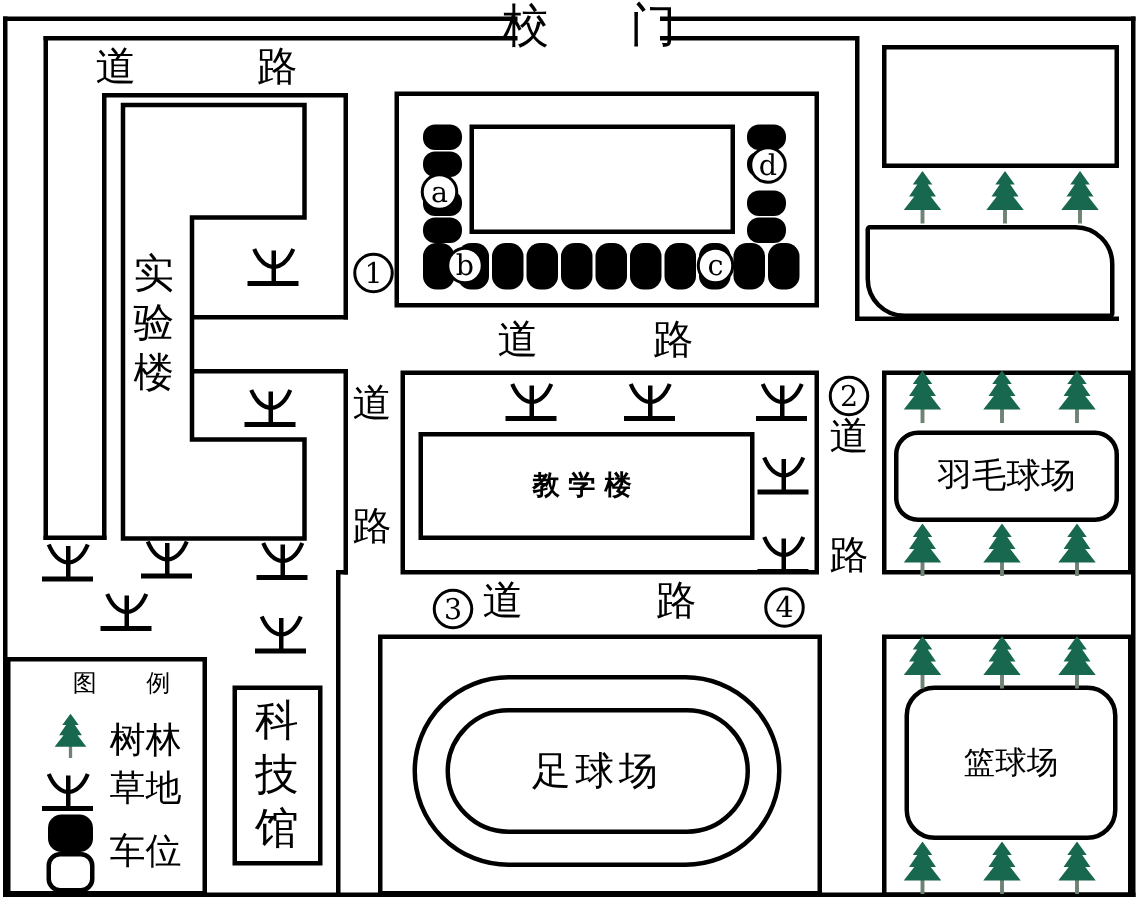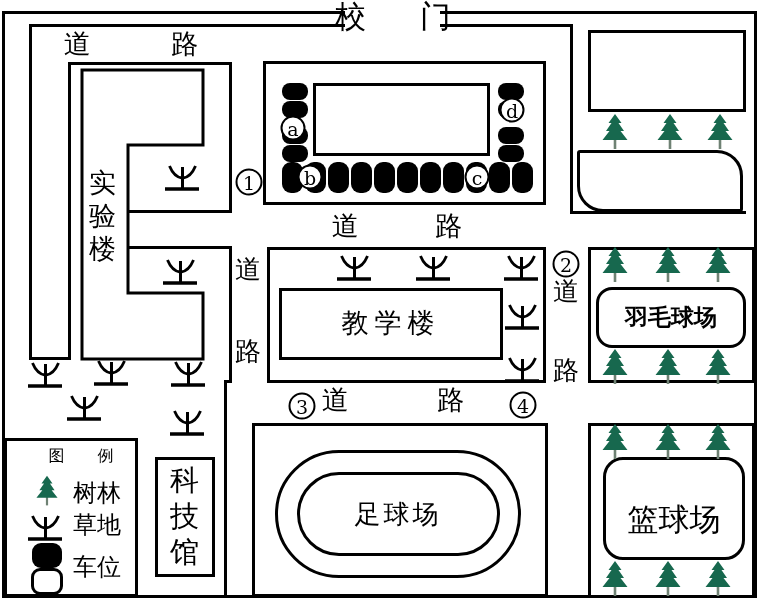--- a/index.html
+++ b/index.html
@@ -54,25 +54,25 @@
   .t-gate{left:393px;top:17px;font-size:31px;letter-spacing:22px;padding-left:22px;}
   .t-road-tl{left:131px;top:44px;font-size:27px;letter-spacing:36px;padding-left:36px;}
   .t-road-c{left:397px;top:226px;font-size:27px;letter-spacing:34px;padding-left:34px;}
   .t-road-b{left:393px;top:400px;font-size:27px;letter-spacing:40px;padding-left:40px;}
   .t-rlv1{left:248px;top:269px;font-size:26px;}
   .t-rlv2{left:248px;top:351px;font-size:26px;}
   .t-rrv1{left:566px;top:291px;font-size:26px;}
   .t-rrv2{left:566px;top:370px;font-size:26px;}
   .t-lab{left:89px;top:166px;width:31px;line-height:33px;font-size:27px;}
   .t-office{left:401px;top:119px;font-size:27px;letter-spacing:6px;}
-  .t-teach{left:391px;top:323px;font-size:27px;letter-spacing:6px;}
+  .t-teach{left:391px;top:323px;font-size:18px;letter-spacing:6px;font-weight:bold;}
   .t-library{left:667px;top:70px;font-size:26px;letter-spacing:2px;}
   .t-pond{left:664px;top:177px;font-size:26px;letter-spacing:4px;}
-  .t-badm{left:671px;top:317px;font-size:23px;font-weight:bold;}
-  .t-bask{left:674px;top:508px;font-size:31px;margin-top:12px;}
+  .t-badm{left:671px;top:317px;font-size:23px;}
+  .t-bask{left:674px;top:508px;font-size:21px;}
   .t-socc{left:398px;top:514px;font-size:26px;letter-spacing:3px;}
   .t-tech{left:170px;top:462px;width:31px;line-height:36px;font-size:29px;}
   .t-legend-title{left:81px;top:456px;font-size:16px;letter-spacing:14px;padding-left:14px;}
   .t-shulin{left:97px;top:493px;font-size:24px;}
   .t-caodi{left:97px;top:525px;font-size:24px;}
   .t-chewei{left:97px;top:567px;font-size:24px;}
   
   .lg-park-solid{left:32px;top:543px;width:30px;height:25px;border-radius:9px;background:#000;position:absolute;}
   .lg-park-open{left:31px;top:568px;width:32px;height:27px;border-radius:9px;border:3px solid #000;box-sizing:border-box;position:absolute;}
 </style>

